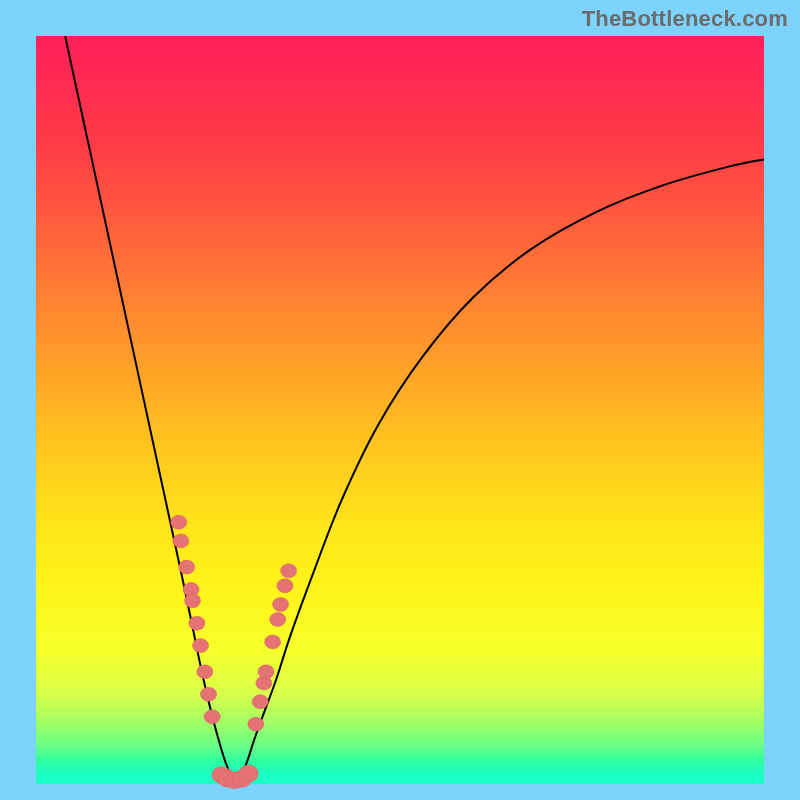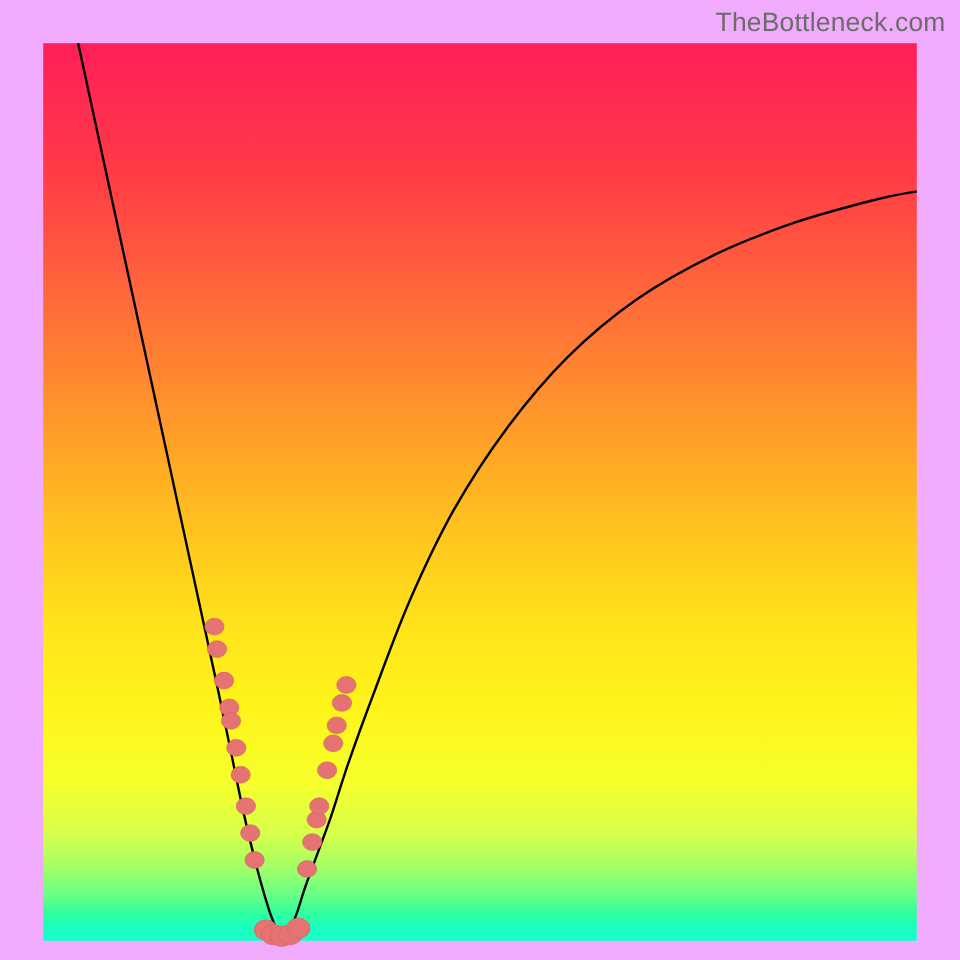--- a/index.html
+++ b/index.html
@@ -3,21 +3,22 @@
 <meta charset="utf-8">
 <style>
   * { margin: 0; padding: 0; box-sizing: border-box; }
   html, body { width: 800px; height: 800px; overflow: hidden; }
   body { background: #000; font-family: Arial, Helvetica, sans-serif; }
 
   .stage {
     position: relative;
     width: 800px;
     height: 800px;
-    background: #f0abfc;
+    background: #7dd3fc;
+    font-weight: bold;
   }
 
   .watermark {
     position: absolute;
     top: 6px;
     right: 12px;
     color: #6b6b6b;
     font-size: 22px;
     letter-spacing: 0.2px;
     z-index: 50;

